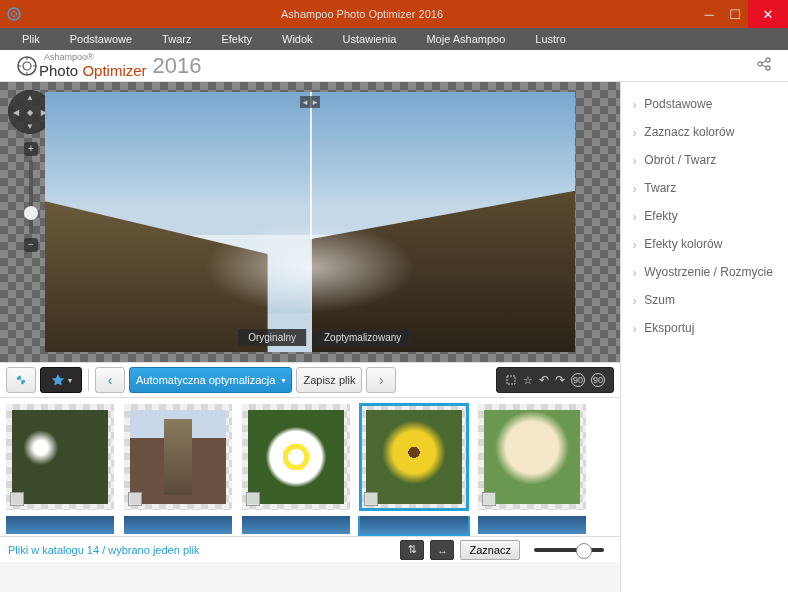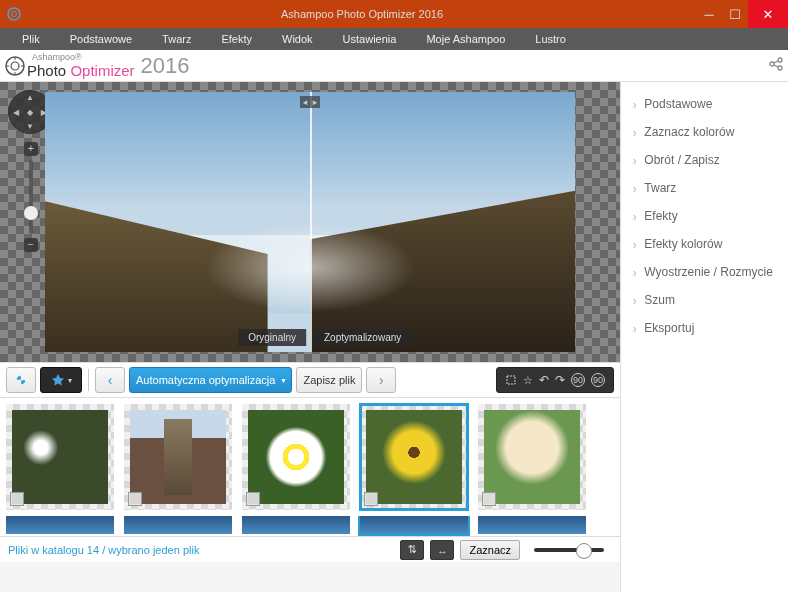--- a/index.html
+++ b/index.html
@@ -5,25 +5,25 @@
 * { margin:0; padding:0; box-sizing:border-box; font-family:"Segoe UI",Arial,sans-serif; }
 body { width:788px; height:592px; overflow:hidden; background:#f5f5f5; }
 .titlebar { height:28px; background:#c2410c; color:#ddd; display:flex; align-items:center; font-size:11px; }
 .titlebar .icon { width:28px; height:28px; display:flex; align-items:center; justify-content:center; color:#4aa0e0; }
 .titlebar .title { flex:1; text-align:center; }
 .titlebar .wbtns { display:flex; }
 .titlebar .wbtn { width:26px; height:28px; display:flex; align-items:center; justify-content:center; cursor:pointer; font-size:13px; }
 .titlebar .wbtn.close { background:#e81123; color:#fff; width:40px; }
 .menubar { height:22px; background:#5a5a5a; color:#eee; display:flex; align-items:center; font-size:11px; padding-left:6px; gap:14px; }
 .menubar span { cursor:pointer;padding-left:16px; }
-.logobar { height:32px; background:#fff; display:flex; align-items:center; padding:0 4px; border-bottom:1px solid #ddd; }
+.logobar { height:32px; background:#fff; display:flex; align-items:center; padding:0 16px; border-bottom:1px solid #ddd; }
 .logobar svg { flex-shrink:0; }
 .logobar .lt { margin-left:6px; font-size:9px; color:#888; line-height:1; }
 .logobar .lm { font-size:15px; color:#333; margin-left:1px; }
-.logobar .lm .o { color:#ec4899; }
+.logobar .lm .o { color:#c2410c; }
 .logobar .ly { font-size:22px; color:#999; margin-left:6px; font-weight:300; }
 .logobar .share { margin-left:auto; color:#888; cursor:pointer; }
 .main { display:flex; height:calc(100% - 82px); }
 .left { flex:1; display:flex; flex-direction:column; background:#f5f5f5; min-width:0; }
 .viewer { position:relative; height:280px; background:repeating-conic-gradient(#888 0 25%,#666 0 50%) 0 0/16px 16px; display:flex; align-items:center; justify-content:center; }
 .navpad { position:absolute; top:8px; left:8px; width:44px; height:44px; background:rgba(50,50,50,.85); border-radius:50%; border:1px solid #333; }
 .navpad::before{content:"◆";position:absolute;top:50%;left:50%;transform:translate(-50%,-50%);color:#bbb;font-size:8px;}
 .navpad .nar{position:absolute;color:#bbb;font-size:8px;}
 .navpad .nn{top:2px;left:50%;transform:translateX(-50%);}
 .navpad .ns{bottom:2px;left:50%;transform:translateX(-50%);}
@@ -234,21 +234,21 @@
     <div class="acc">
         <span class="ch">›</span>
         <span>Podstawowe</span>
       </div>
     <div class="acc">
         <span class="ch">›</span>
         <span>Zaznacz kolorów</span>
       </div>
     <div class="acc">
         <span class="ch">›</span>
-        <span>Obrót / Zapisz</span>
+        <span>Obrót / Twarz</span>
       </div>
     <div class="acc">
         <span class="ch">›</span>
         <span>Twarz</span>
       </div>
     <div class="acc">
         <span class="ch">›</span>
         <span>Efekty</span>
       </div>
     <div class="acc">

